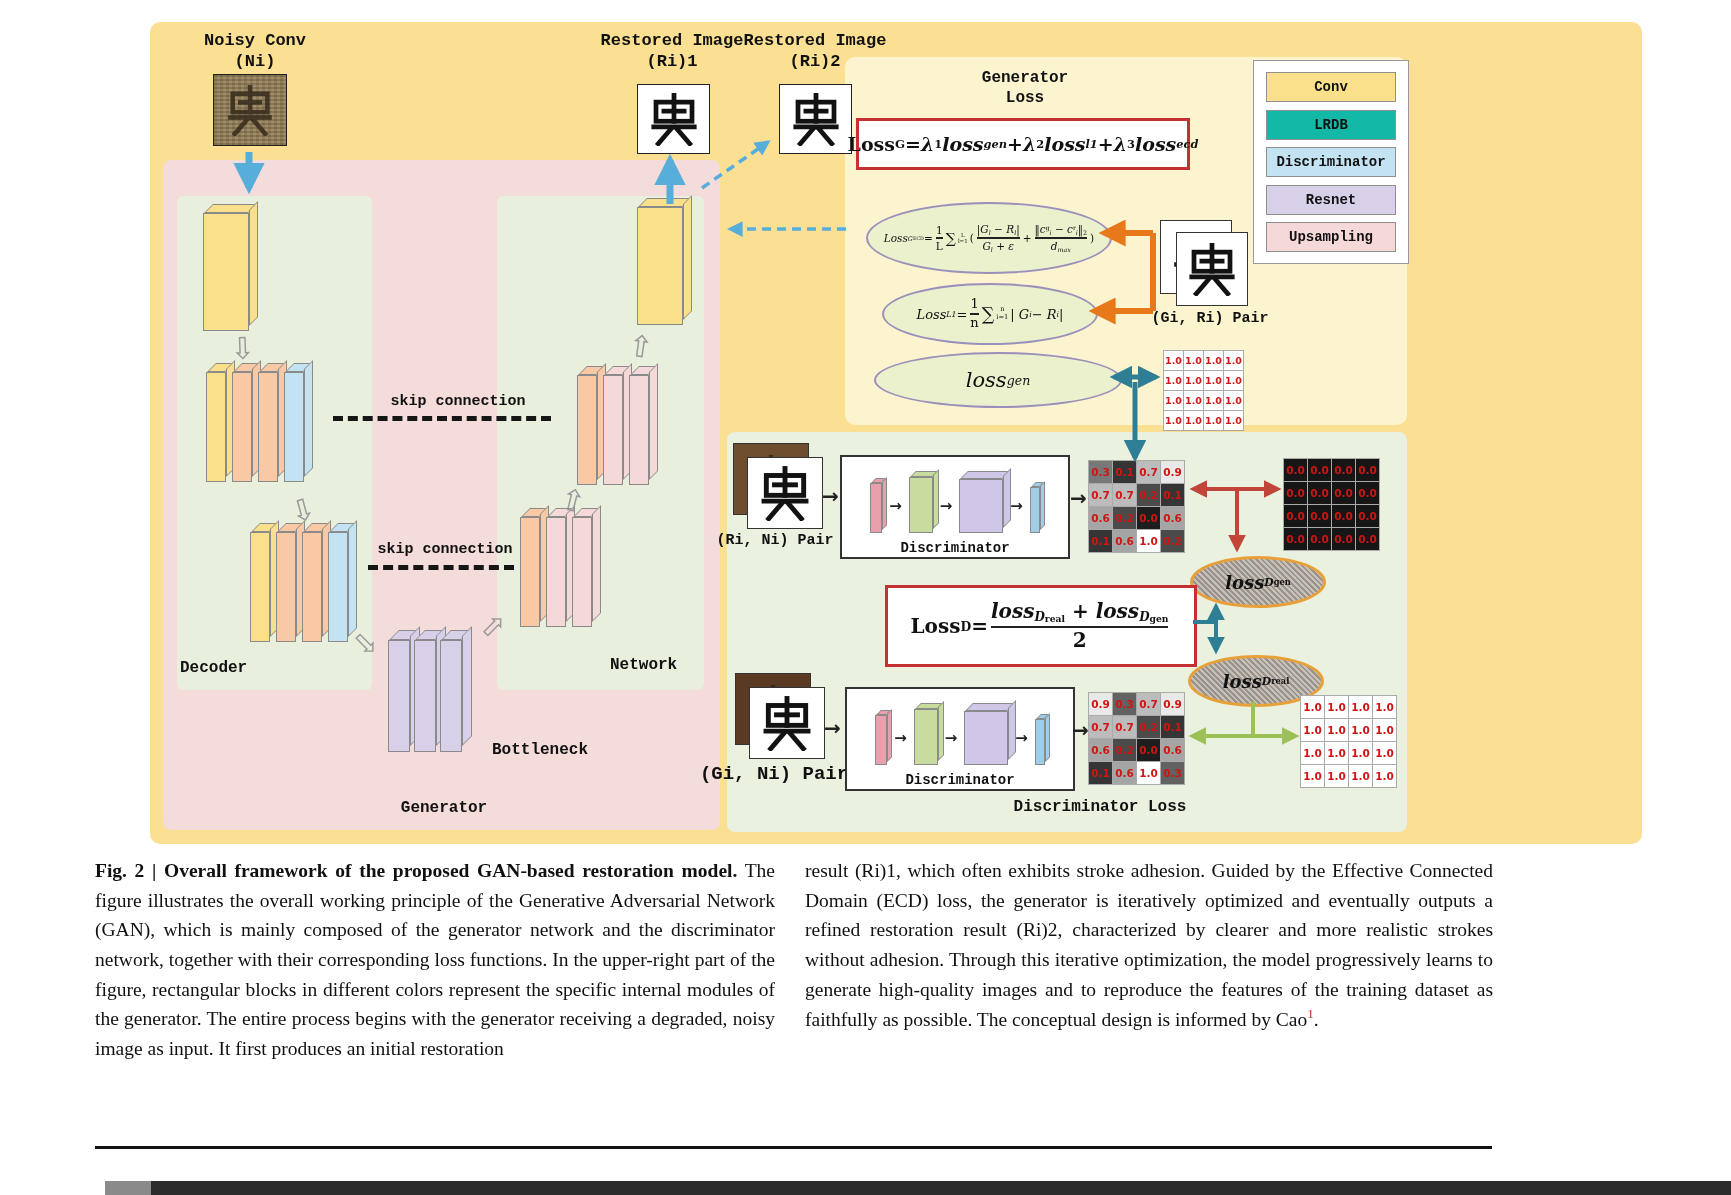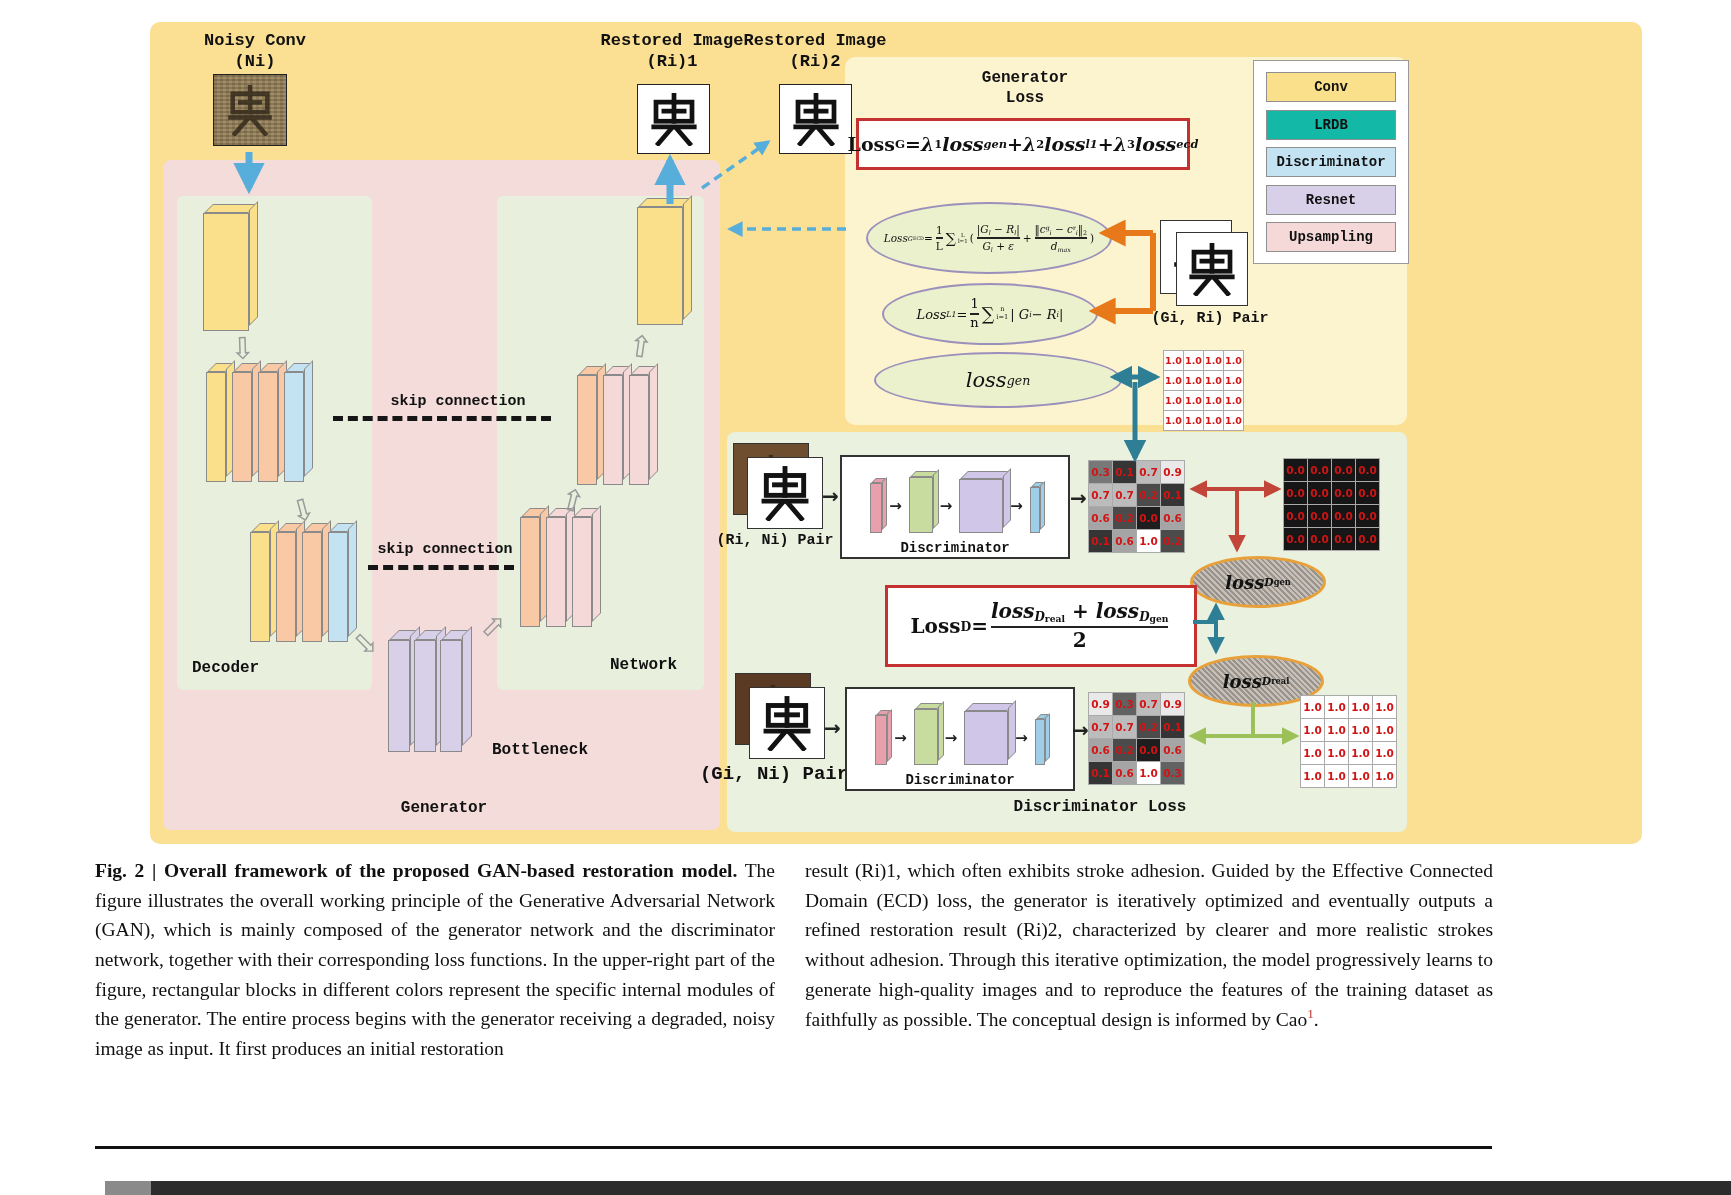--- a/index.html
+++ b/index.html
@@ -189,21 +189,21 @@
   <span class="harrow" style="left:352px;top:628px;transform:rotate(135deg)">⇧</span>
   <span class="harrow" style="left:480px;top:612px;transform:rotate(45deg)">⇧</span>
   <span class="harrow" style="left:560px;top:486px;transform:rotate(14deg)">⇧</span>
   <span class="harrow" style="left:628px;top:332px;transform:rotate(8deg)">⇧</span>
 
   <div class="mlabel" style="left:368px;top:393px;width:180px;font-size:15px">skip connection</div>
   <div class="skipline" style="left:333px;top:416px;width:218px"></div>
   <div class="mlabel" style="left:360px;top:541px;width:170px;font-size:15px">skip connection</div>
   <div class="skipline" style="left:368px;top:565px;width:146px"></div>
 
-  <div class="mlabel" style="left:192px;top:658px;font-size:16px">Decoder</div>
+  <div class="mlabel" style="left:180px;top:658px;font-size:16px">Decoder</div>
   <div class="mlabel" style="left:610px;top:655px;font-size:16px">Network</div>
   <div class="mlabel" style="left:492px;top:740px;font-size:16px">Bottleneck</div>
   <div class="mlabel" style="left:374px;top:798px;width:140px;font-size:16px">Generator</div>
 
   <div class="mlabel" style="left:945px;top:68px;width:160px;font-size:16px">
     <div>Generator</div>
       <div>Loss</div>
   </div>
   <div class="fbox formula" style="left:856px;top:118px;width:328px;height:46px;font-size:19px">
       <span class="tk-b">Loss</span>

